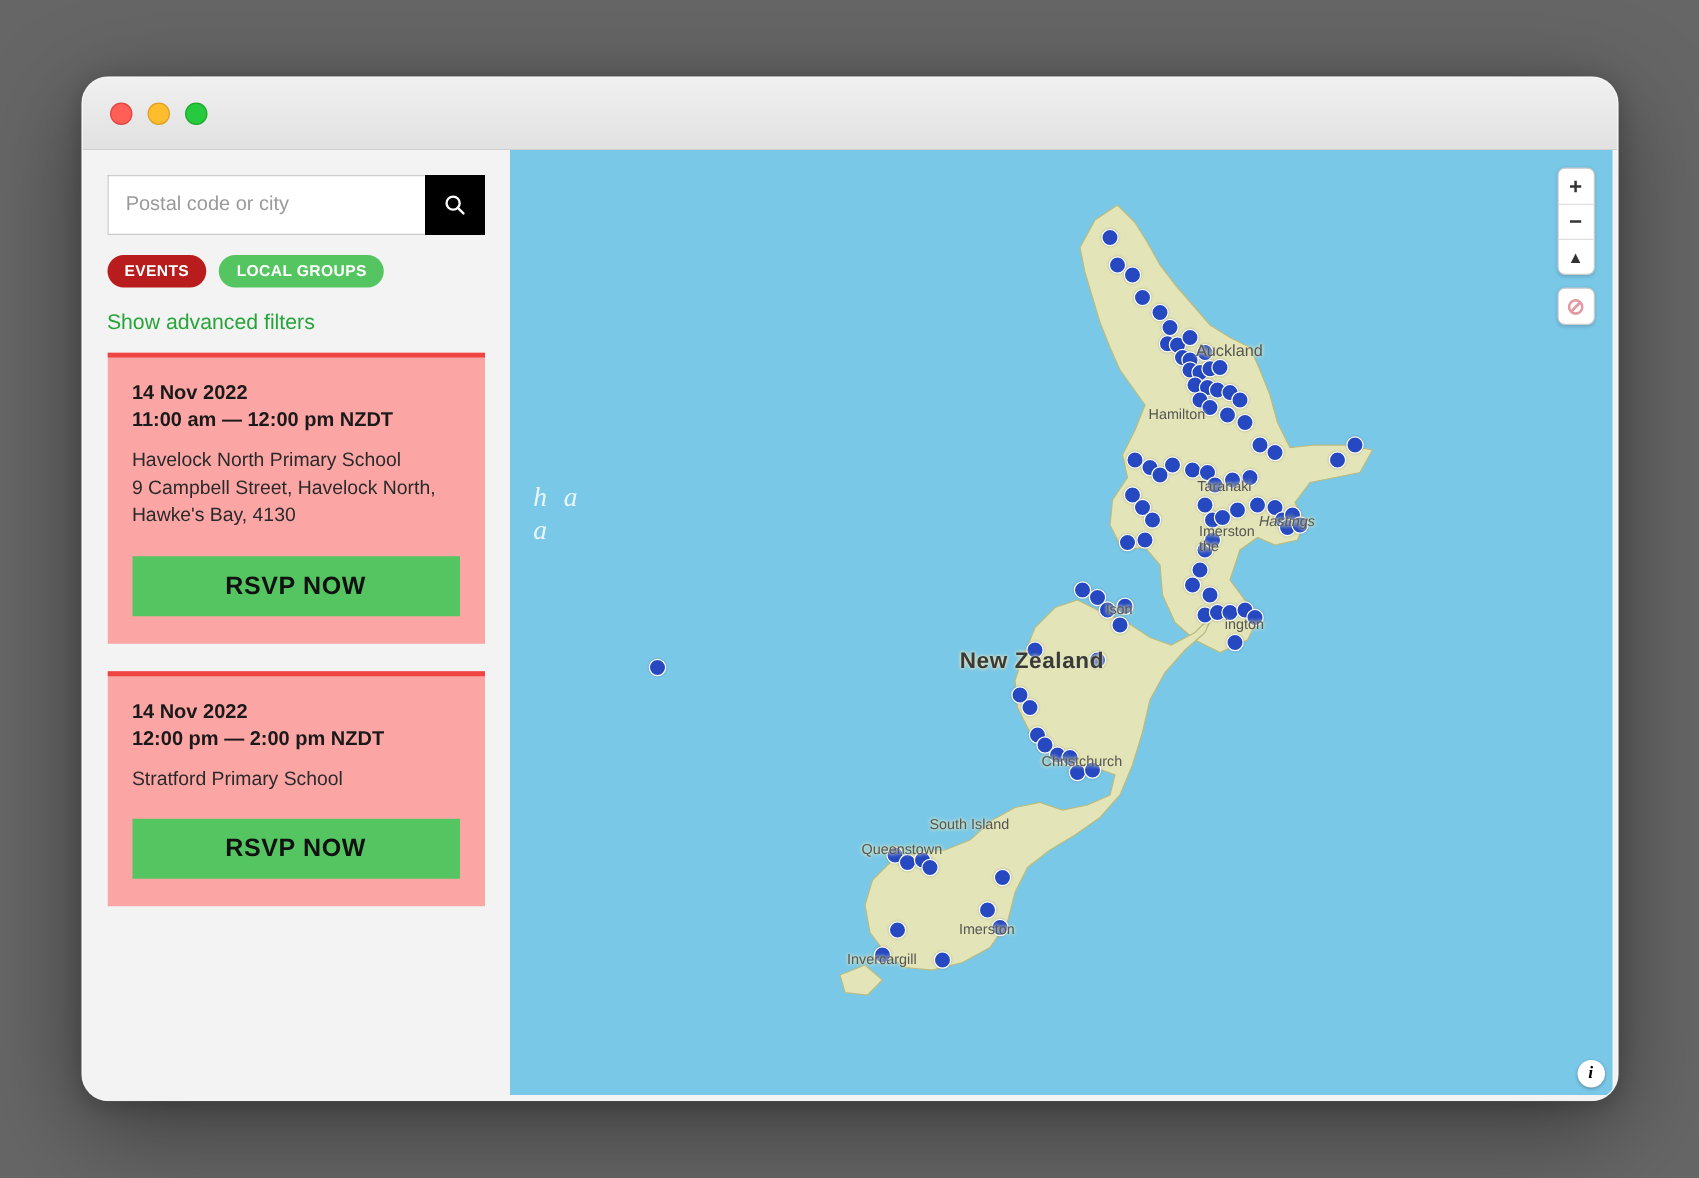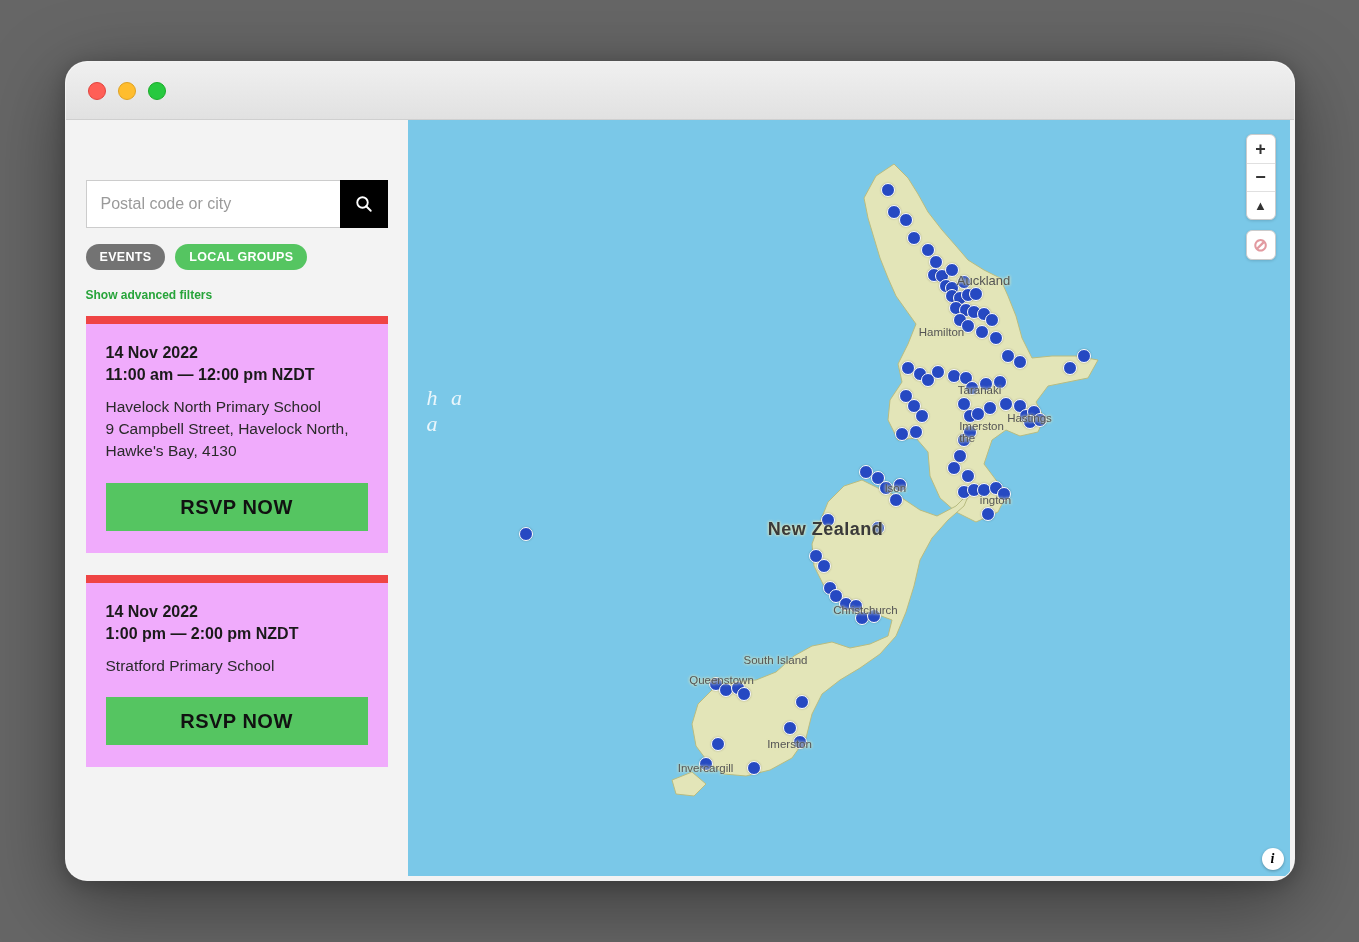--- a/index.html
+++ b/index.html
@@ -32,40 +32,40 @@
     }
     .traffic { width:18px; height:18px; border-radius:50%; }
     .traffic.red   { background:#ff5f56; border:1px solid #e0443e;}
     .traffic.yellow{ background:#ffbd2e; border:1px solid #dea123;}
     .traffic.green { background:#27c93f; border:1px solid #1aab29;}
 
     .content { flex:1; display:flex; background:#f3f3f3; overflow:hidden;}
 
     .sidebar { width: 342px; padding: 20px 20px 0 20px; overflow:hidden; display:flex; flex-direction:column; }
 
-    .searchbar { display:flex;margin-top:40px; }
+    .searchbar { display:flex; }
     .searchbar input {
       flex:1; height:48px; border:1px solid #ccc; border-right:none;
       padding:0 14px; font-size:16px; color:#333; outline:none; background:#fff;
     }
     .searchbar input::placeholder { color:#9a9a9a; }
     .searchbar button {
       width:48px; height:48px; background:#000; border:none; color:#fff;
       display:flex; align-items:center; justify-content:center; cursor:pointer;
     }
 
     .pills { margin-top:16px; display:flex; gap:10px; }
     .pill { border:none; border-radius:999px; padding:6px 14px; font-size:12.5px; font-weight:800; letter-spacing:.3px; cursor:pointer; }
-    .pill.blue  { background:#737373; color:#fff; }
+    .pill.blue  { background:#b91c1c; color:#fff; }
     .pill.green { background:#55c561; color:#fff; }
 
-    .adv { margin-top:18px; font-size:12px; font-weight:700; color:#27a43a; cursor:pointer; }
+    .adv { margin-top:18px; font-size:17px; font-weight:400; color:#27a43a; cursor:pointer; }
 
     .cards { margin-top:14px; overflow-y:auto; padding-bottom:6px; flex:1; }
-    .card { background:#f0abfc; border-top:8px solid #ef4444; padding:20px 20px 22px 20px; margin-bottom:22px; }
+    .card { background:#fca5a5; border-top:4px solid #ef4444; padding:20px 20px 22px 20px; margin-bottom:22px; }
     .card .date { font-size:16px; font-weight:800; color:#1a1a1a; }
     .card .time { font-size:16px; font-weight:800; color:#1a1a1a; margin-top:4px; }
     .card .title { font-size:20px; font-weight:800; color:#3351cc; line-height:1.25; margin-top:12px; cursor:pointer; }
     .card .loc  { font-size:15.5px; color:#2a2a2a; margin-top:14px; }
     .card .addr { font-size:15.5px; color:#2a2a2a; margin-top:2px; line-height:1.4; }
     .rsvp { width:100%; height:48px; margin-top:22px; background:#55c561; border:none;
       font-size:20px; font-weight:900; letter-spacing:.5px; color:#111; cursor:pointer; }
 
     .map-pane { flex:1; position:relative; background:#7ac8e8; margin: 0 4px 4px 0; overflow:hidden; }
 
@@ -130,21 +130,21 @@
           <div class="card">
             <div class="date">14 Nov 2022</div>
             <div class="time">11:00 am — 12:00 pm NZDT</div>
             <div class="loc">Havelock North Primary School</div>
             <div class="addr">9 Campbell Street, Havelock North, Hawke's Bay, 4130</div>
             <button class="rsvp">RSVP NOW</button>
           </div>
 
           <div class="card">
             <div class="date">14 Nov 2022</div>
-            <div class="time">1:00 pm — 2:00 pm NZDT</div>
+            <div class="time">12:00 pm — 2:00 pm NZDT</div>
             <div class="loc">Stratford Primary School</div>
             <button class="rsvp">RSVP NOW</button>
           </div>
         </div>
       </div>
 
       <div class="map-pane">
         <svg class="nz-land" style="left:0;top:0" width="880" height="760" viewBox="0 0 880 760">
           <path d="M468 56 L486 44 L500 58 L510 74 L520 92 L534 110 L548 126 L560 140 L576 150 L592 158 L600 176 L608 196 L614 218 L624 238 L644 236 L668 236 L690 240 L680 258 L660 262 L640 266 L628 282 L636 298 L630 312 L612 316 L598 310 L584 320 L576 344 L588 360 L600 372 L590 392 L568 402 L548 392 L532 378 L522 356 L520 332 L508 318 L490 320 L480 300 L482 280 L494 262 L490 244 L500 224 L508 204 L498 190 L488 176 L480 158 L472 138 L466 118 L460 98 L456 78 Z"></path>
           <path d="M562 372 L548 386 L529 396 L512 390 L494 378 L474 370 L454 360 L436 366 L420 382 L412 402 L404 424 L406 446 L416 466 L432 480 L448 490 L468 494 L484 500 L480 516 L462 524 L442 528 L424 522 L404 526 L386 536 L368 552 L348 560 L326 562 L306 568 L290 584 L284 604 L288 626 L300 642 L316 654 L338 656 L362 650 L384 638 L398 618 L404 594 L414 574 L432 560 L452 548 L472 534 L488 516 L498 492 L506 466 L512 440 L524 418 L540 400 L556 386 Z"></path>
@@ -243,21 +243,21 @@
             <div class="pin" style="left: 310px; top: 624px;"></div>
             <div class="pin" style="left: 392px; top: 622px;"></div>
             <div class="pin" style="left: 298px; top: 644px;"></div>
             <div class="pin" style="left: 346px; top: 648px;"></div>
             <div class="pin" style="left: 118px; top: 414px;"></div>
           </div>
         <div id="labels-layer">
             <div class="map-label med" style="left: 576px; top: 160px; white-space: pre;">Auckland</div>
             <div class="map-label sm" style="left: 534px; top: 212px; white-space: pre;">Hamilton</div>
             <div class="map-label sm" style="left: 572px; top: 270px; white-space: pre;">Taranaki</div>
-            <div class="map-label sm" style="left: 622px; top: 298px; white-space: pre;">Hastings</div>
+            <div class="map-label sm" style="left: 622px; top: 298px; white-space: pre; font-style: italic;">Hastings</div>
             <div class="map-label sm" style="left: 574px; top: 312px; white-space: pre;">Imerston
 the</div>
             <div class="map-label big" style="left: 418px; top: 409px; white-space: pre;">New Zealand</div>
             <div class="map-label sm" style="left: 488px; top: 368px; white-space: pre;">lson</div>
             <div class="map-label sm" style="left: 588px; top: 380px; white-space: pre;">ington</div>
             <div class="map-label sm" style="left: 458px; top: 490px; white-space: pre;">Christchurch</div>
             <div class="map-label sm" style="left: 368px; top: 540px; white-space: pre;">South Island</div>
             <div class="map-label sm" style="left: 314px; top: 560px; white-space: pre;">Queenstown</div>
             <div class="map-label sm" style="left: 382px; top: 624px; white-space: pre;">Imerston</div>
             <div class="map-label sm" style="left: 298px; top: 648px; white-space: pre;">Invercargill</div>

